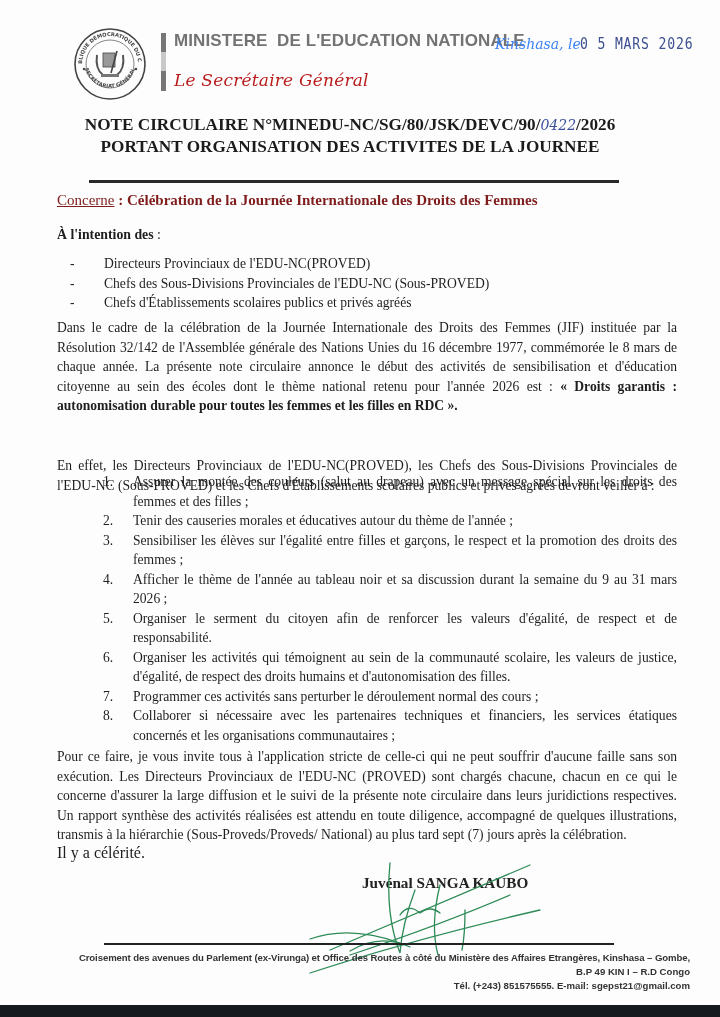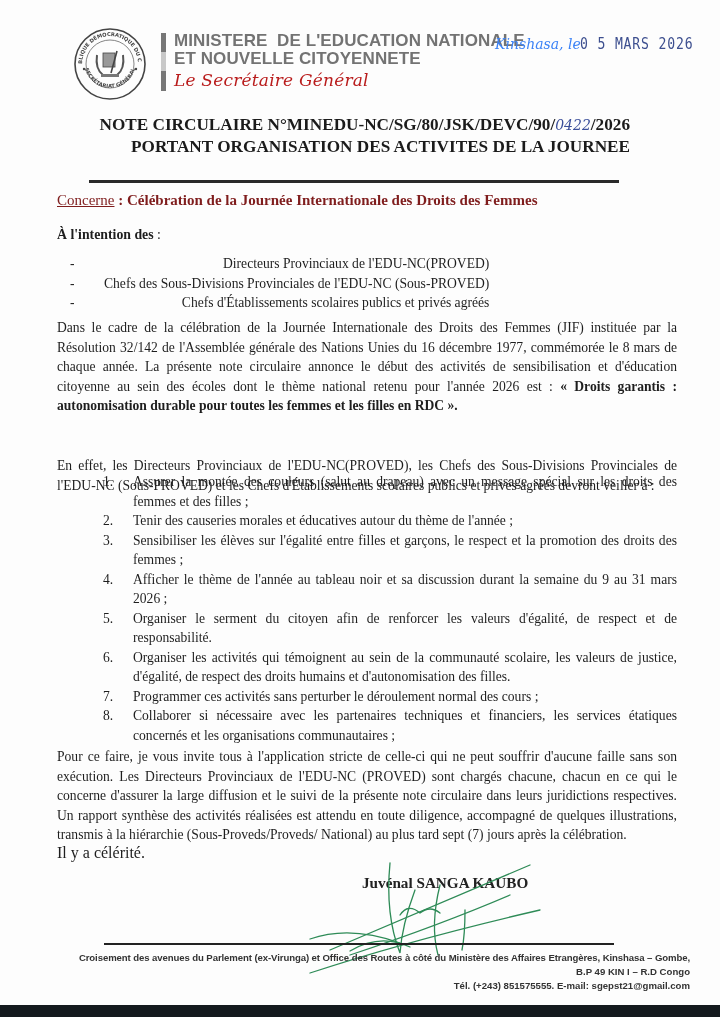--- a/index.html
+++ b/index.html
@@ -19,31 +19,31 @@
   .ministry { position: absolute; left: 174px; top: 32px; font-family: "Liberation Sans", "DejaVu Sans", sans-serif;
               font-weight: bold; font-size: 17px; line-height: 18px; color: #737373; letter-spacing: 0.1px; }
   .sg-script { position: absolute; left: 174px; top: 70px; font-family: "DejaVu Serif", serif; font-style: italic;
                font-size: 17px; color: #b91c1c; letter-spacing: 0.2px; }
   .place { position: absolute; left: 495px; top: 36px; font-family: "DejaVu Serif", serif; font-style: italic;
            font-size: 14px; color: #3b82f6; }
   .date-stamp { position: absolute; left: 580px; top: 34px; font-family: "DejaVu Sans Mono", monospace;
                 font-size: 16px; color: #3d4f8f; letter-spacing: 1px; transform: scaleX(0.82); transform-origin: left; }
 
   
-  .title { position: absolute; left: 70px; top: 114px; width: 560px; text-align: right;
+  .title { position: absolute; left: 70px; top: 114px; width: 560px; text-align: center;
            font-weight: bold; font-size: 17.2px; line-height: 21px; color: #1b1b1b; }
   .title .hand { font-family: "DejaVu Serif", serif; font-style: italic; font-weight: normal; color: #3b4f9a; font-size: 14px; }
   .title-rule { position: absolute; left: 89px; top: 180px; width: 530px; height: 3px; background: #2a2a2a; }
 
   .concerne { position: absolute; left: 57px; top: 192px; font-weight: bold; font-size: 15px; color: #7f1d1d; }
   .concerne .u { text-decoration: underline; font-weight: normal; }
   .intention { position: absolute; left: 57px; top: 227px; font-weight: bold; font-size: 13.8px; }
   .intention .colon { font-weight: normal; }
 
-  .recipients { position: absolute; left: 70px; top: 254px; margin: 0; padding: 0; list-style: none; font-size: 13.6px; line-height: 19.5px; text-align: right; }
+  .recipients { position: absolute; left: 70px; top: 254px; margin: 0; padding: 0; list-style: none; font-size: 13.6px; line-height: 19.5px; }
   .recipients li { padding-left: 34px; position: relative; }
   .recipients li::before { content: "-"; position: absolute; left: 0; }
 
   .para { position: absolute; left: 57px; width: 620px; font-size: 13.6px; line-height: 19.6px; text-align: justify; }
   .p1 { top: 318px; }
   .p2 { top: 432px; margin-top: 24px; }
   .p3 { top: 747px; }
   .closing { position: absolute; left: 57px; top: 844px; font-size: 16px; }
   .p1 b { font-weight: bold; }
 
@@ -83,21 +83,20 @@
     <path d="M24 28 Q22 42 30 48" fill="none" stroke="#555" stroke-width="2"></path>
     <path d="M50 28 Q52 42 44 48" fill="none" stroke="#555" stroke-width="2"></path>
     <rect x="30" y="26" width="12" height="14" fill="#999" stroke="#444" stroke-width="0.8"></rect>
     <line x1="44" y1="24" x2="38" y2="46" stroke="#444" stroke-width="1.6"></line>
     <rect x="28" y="47" width="18" height="3" fill="#777"></rect>
   </svg>
   <div class="vbar"></div>
 
   <div class="ministry">
     <div style="white-space:pre">MINISTERE  DE L'EDUCATION NATIONALE</div>
-    <div>ET NOUVELLE CITOYENNETE</div>
   </div>
   <div class="sg-script">Le Secrétaire Général</div>
 
   <div class="place">Kinshasa, le</div>
   <div class="date-stamp">0 5 MARS 2026</div>
 
   <div class="title">
     <div><span>NOTE CIRCULAIRE N°MINEDU-NC/SG/80/JSK/DEVC/90/</span><span class="hand">0422</span><span>/2026</span></div>
     <div>PORTANT ORGANISATION DES ACTIVITES DE LA JOURNEE</div>
   </div>

